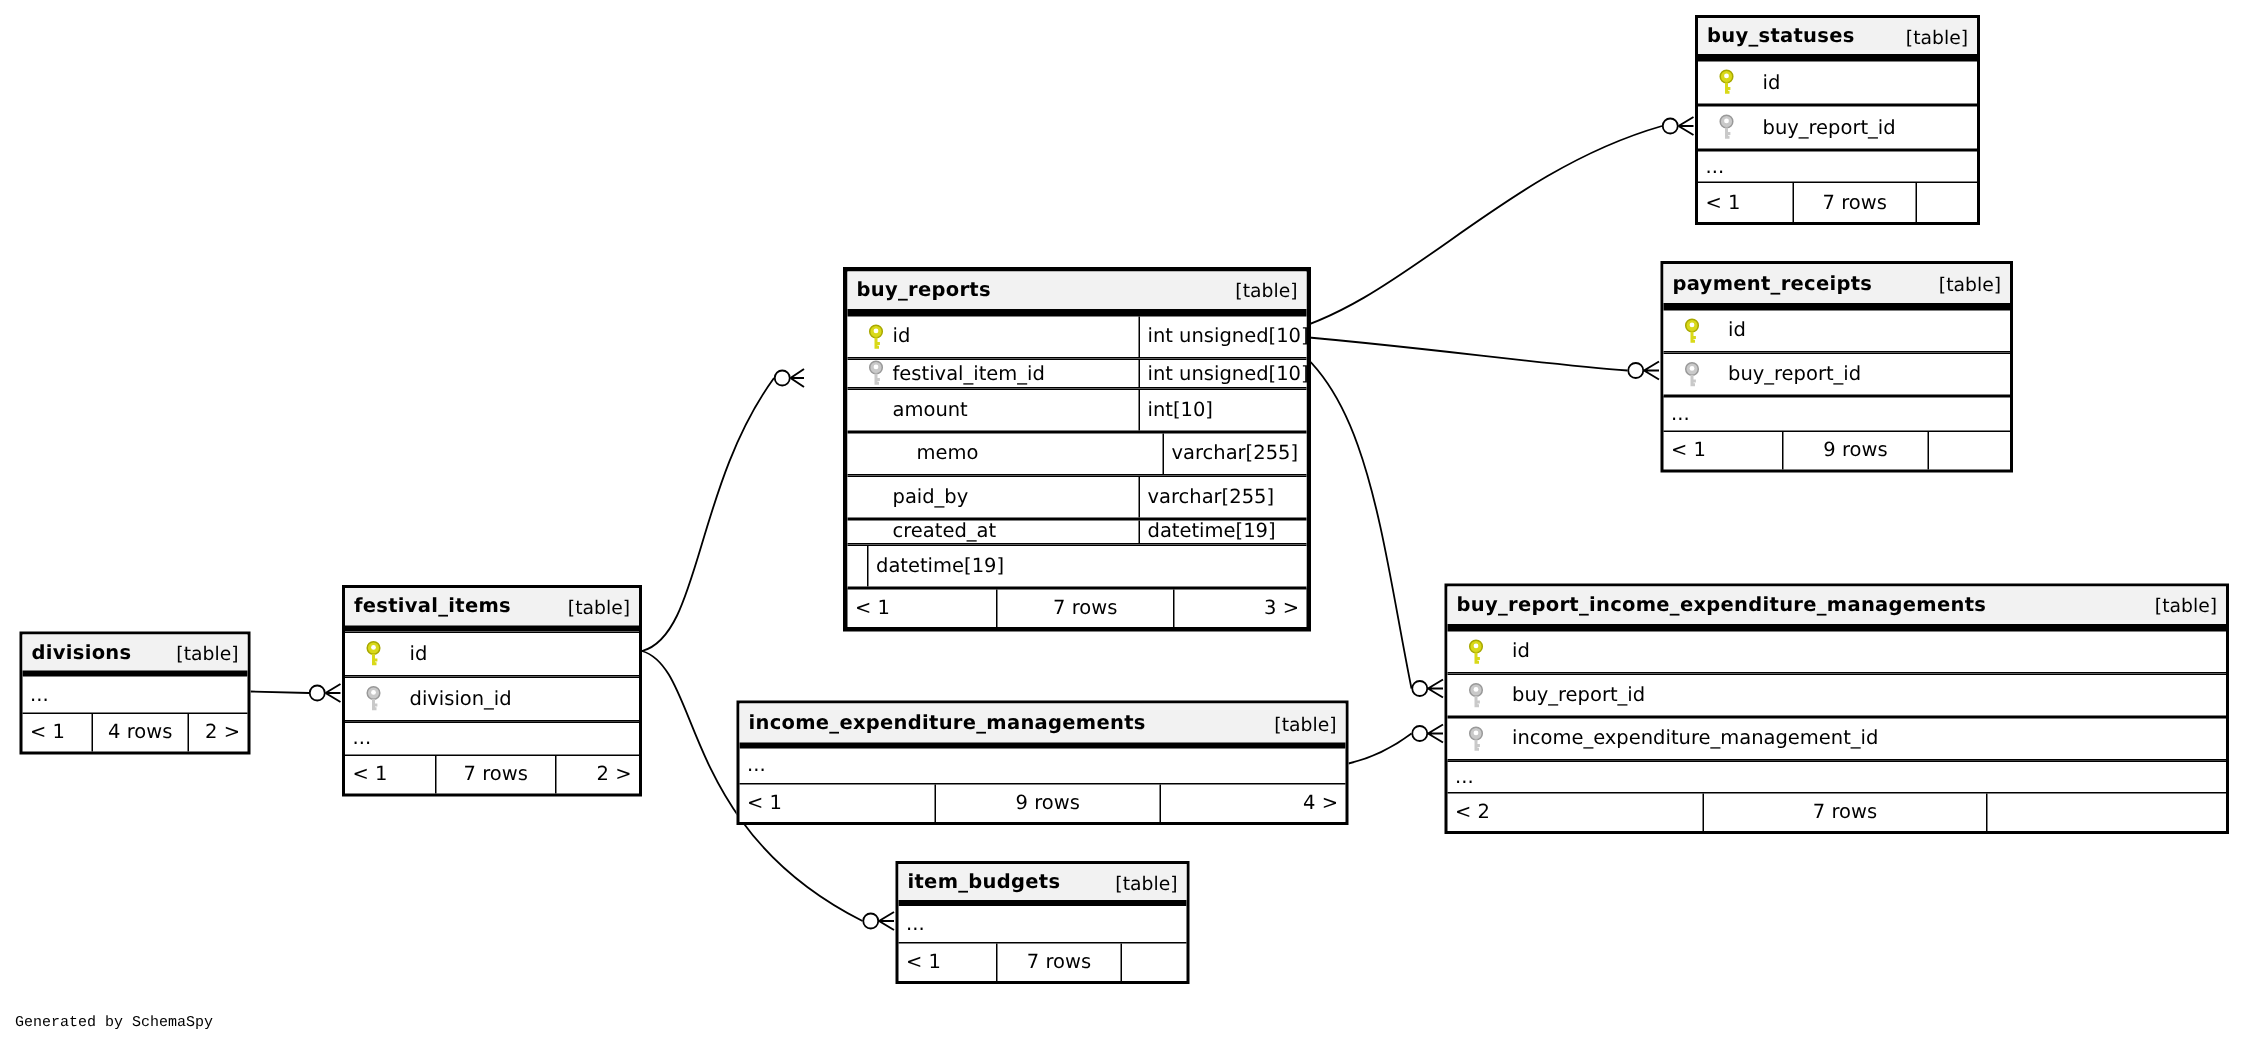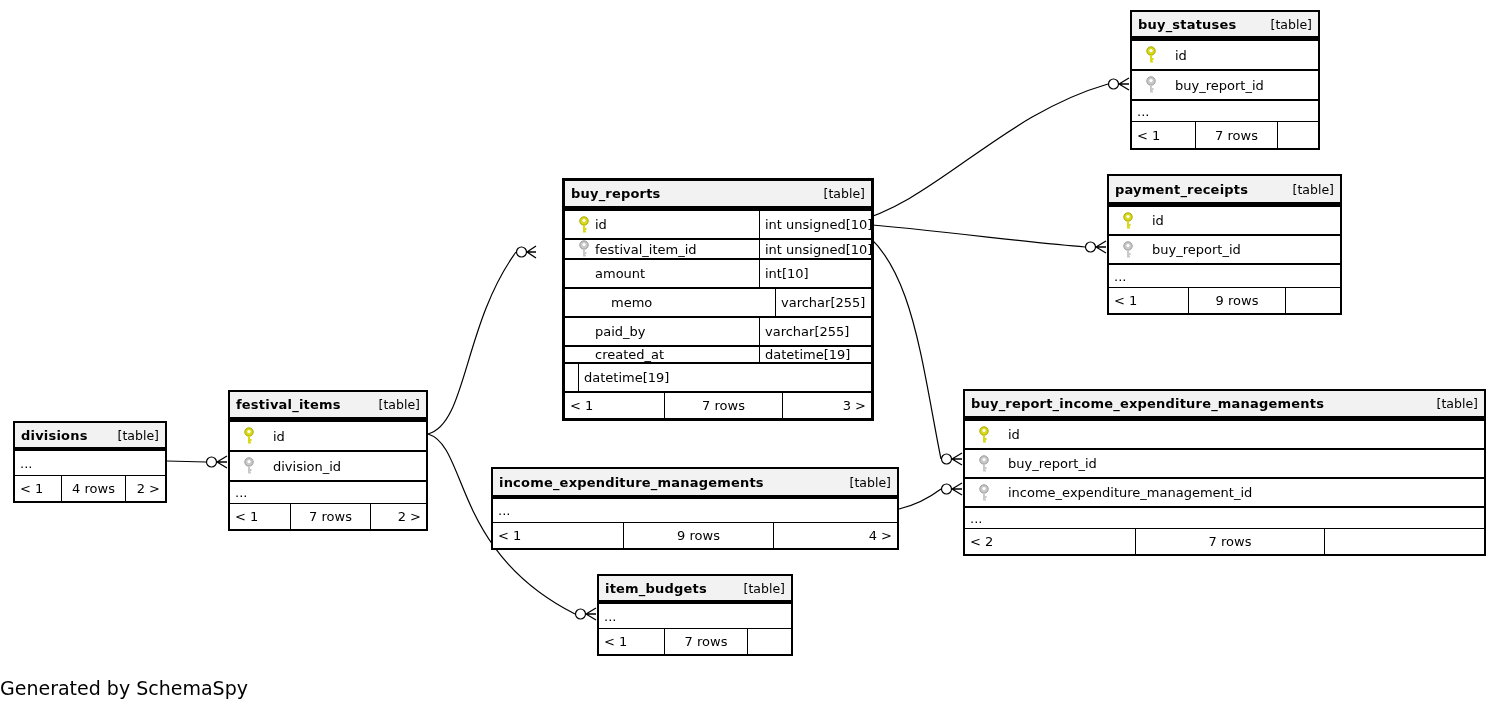--- a/index.html
+++ b/index.html
@@ -20,21 +20,21 @@
   .compact .colname { margin-left:5px; }
   .ncell { display:flex; align-items:center; width:181px; flex:none; height:100%; padding-left:0; }
   .tcell { flex:1; border-left:1px solid #000; height:100%; display:flex; align-items:center; padding-left:5px; white-space:nowrap; }
   .dots { display:flex; align-items:center; padding-left:5px; border-bottom:1px solid #000; }
   .frow + .dots { border-top:1px solid #000; }
   .frow + .ftr { border-top:1px solid #000; }
   .ftr { display:flex; align-items:stretch; }
   .fc { display:flex; align-items:center; padding:0 5px; }
   .fc2 { border-left:1px solid #000; justify-content:center; }
   .fc3 { border-left:1px solid #000; flex:1; justify-content:flex-end; }
-  .gen-note { position:absolute; left:0; top:677px; font-size:19px; z-index:2; }
+  .gen-note { position:absolute; left:10px; top:677px; font-size:10px; z-index:2;font-family:Liberation Mono, monospace; }
 </style>
 </head>
 <body>
 
 <div class="canvas">
 
   <svg class="rels" width="1501" height="707" viewBox="0 0 1501 707">
     <g fill="none" stroke="#000" stroke-width="1.2">
 
       <path d="M 851 223 C 935 203 1000 115 1108 84"></path>

